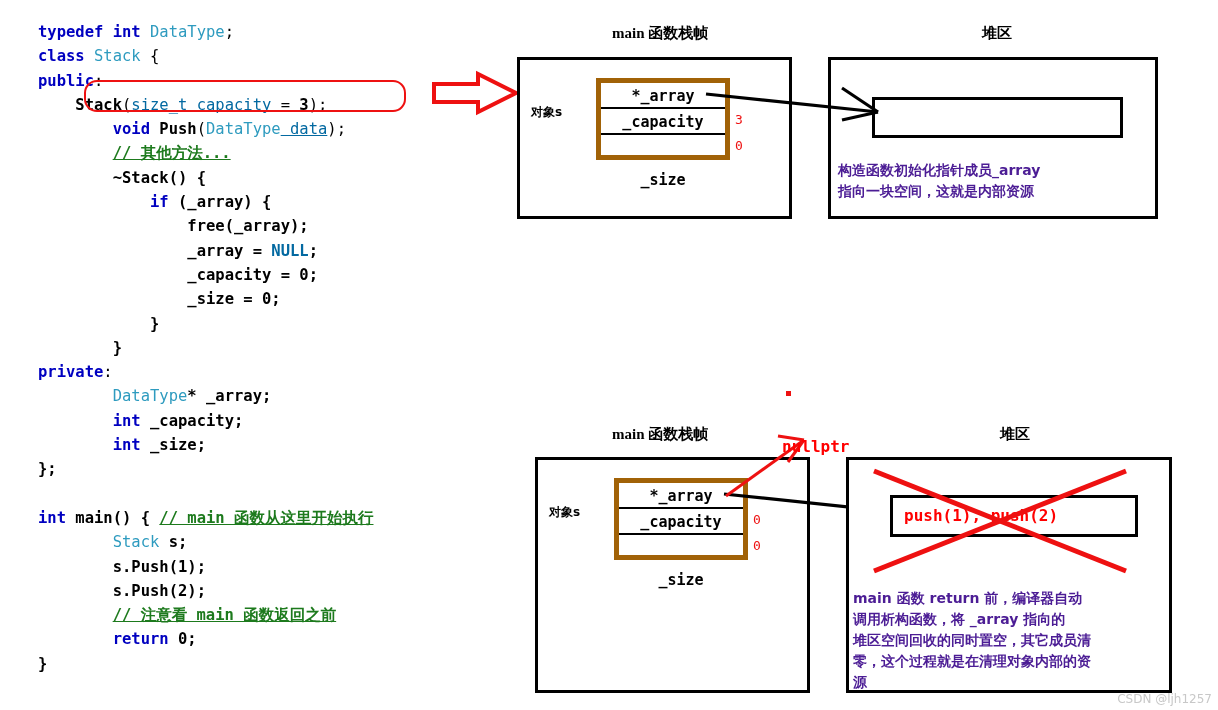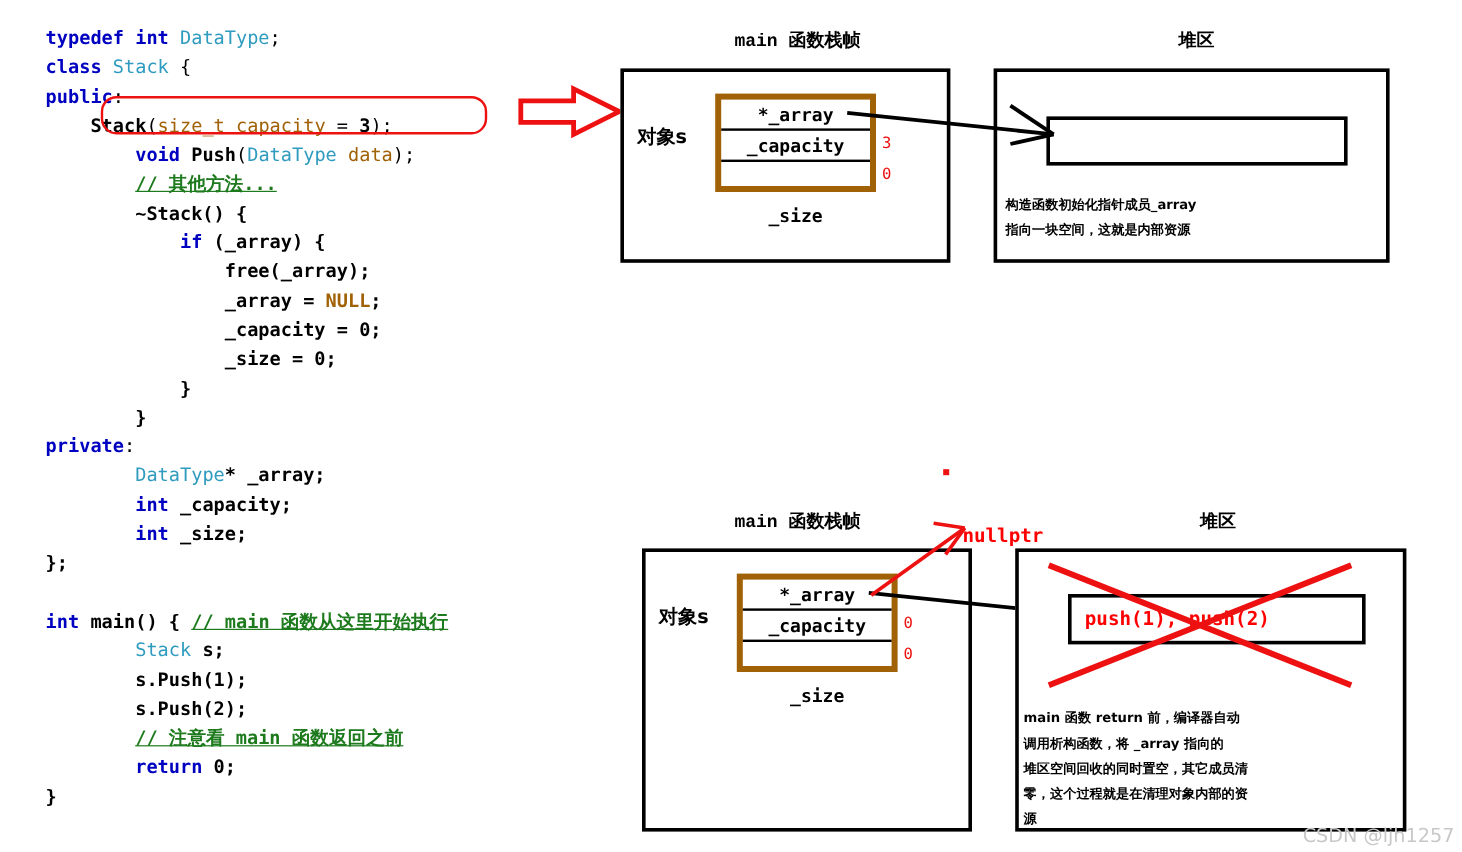--- a/index.html
+++ b/index.html
@@ -16,84 +16,84 @@
     font-family:"DejaVu Sans Mono","Liberation Mono",monospace;
     font-size:15.5px;
     line-height:24.3px;
     white-space:pre;
     margin-top:20px;
   }
   #code-pane .ln{height:24.3px;padding-left:38px;}
   .kw{color:#0000c0;font-weight:bold;}
   .ty{color:#2e9bbf;}
   .pl{color:#000000;}
-  .gr{color:#a16207;}
+  .gr{color:#0369a1;text-decoration:underline;}
   .cm{color:#1d7a1d;font-weight:bold;text-decoration:underline;}
-  .nl{color:#a16207;font-weight:bold;}
+  .nl{color:#0369a1;font-weight:bold;}
   .nm{color:#000000;font-weight:bold;}
   .num{color:#000000;font-weight:bold;}
 
   
   #ctor-highlight{
     position:absolute;left:84px;top:80px;width:318px;height:28px;
     border:2.5px solid #ee1111;border-radius:13px;
     pointer-events:none;
   }
 
   
   #big-arrow{position:absolute;left:432px;top:72px;width:86px;height:42px;}
 
   
   .diagram-title{
     position:absolute;
-    font-family:Liberation Mono, monospace;
+    font-family:Liberation Serif, serif;
     font-size:15px;font-weight:bold;color:#000;
     white-space:nowrap;
     padding-left:20px;
   }
   .outer-box{position:absolute;border:3px solid #000;box-sizing:border-box;background:#fff;}
   .obj-label{
     position:absolute;font-family:"DejaVu Sans","Liberation Sans",sans-serif;
-    font-size:16px;font-weight:bold;color:#000;white-space:nowrap;
+    font-size:12px;font-weight:bold;color:#000;white-space:nowrap;
   }
   .field-table{position:absolute;border:5px solid #a16207;box-sizing:border-box;background:#fff;}
   .field-row{
     height:26px;line-height:26px;
     font-family:"DejaVu Sans Mono","Liberation Mono",monospace;
     font-size:15px;font-weight:bold;color:#000;
     text-align:center;box-sizing:border-box;
     border-bottom:2.5px solid #000;
   }
   .field-row:last-child{border-bottom:none;margin-top:32px;}
   .field-val{
     position:absolute;color:#ee1111;font-size:13px;
     font-family:"DejaVu Sans Mono","Liberation Mono",monospace;
     white-space:nowrap;
   }
   .heap-slot{position:absolute;border:3px solid #000;box-sizing:border-box;background:#fff;}
   .red-note{
-    position:absolute;color:#000000;
+    position:absolute;color:#4c1d95;
     font-family:"DejaVu Sans","Liberation Sans",sans-serif;
-    font-size:11px;font-weight:bold;line-height:21px;
+    font-size:14px;font-weight:bold;line-height:21px;
     white-space:pre-line;
   }
   .push-text{
     position:absolute;color:#ff0000;font-weight:bold;
     font-family:"DejaVu Sans Mono","Liberation Mono",monospace;
     font-size:16px;white-space:nowrap;
   }
   .nullptr-label{
     position:absolute;color:#ff0000;font-weight:bold;
     font-family:"DejaVu Sans Mono","Liberation Mono",monospace;
     font-size:16px;white-space:nowrap;
   }
   .red-dot{position:absolute;width:5px;height:5px;background:#ee1111;}
   #watermark{
     position:absolute;right:6px;bottom:4px;
-    color:#c8c8c8;font-size:16px;
+    color:#c8c8c8;font-size:12px;
     font-family:"DejaVu Sans","Liberation Sans",sans-serif;
     white-space:nowrap;
     margin-top:24px;
   }
   svg{position:absolute;overflow:visible;}
 </style>
 </head>
 <body>
 
 <div id="code-pane"><div class="ln"><span class="kw">typedef </span><span class="kw">int </span><span class="ty">DataType</span><span class="pl">;</span></div><div class="ln"><span class="kw">class </span><span class="ty">Stack</span><span class="pl"> {</span></div><div class="ln"><span class="kw">public</span><span class="pl">:</span></div><div class="ln"><span class="nm">    Stack</span><span class="pl">(</span><span class="gr">size_t capacity</span><span class="pl"> = </span><span class="num">3</span><span class="pl">);</span></div><div class="ln"><span class="pl">        </span><span class="kw">void </span><span class="nm">Push</span><span class="pl">(</span><span class="ty">DataType</span><span class="gr"> data</span><span class="pl">);</span></div><div class="ln"><span class="pl">        </span><span class="cm">// 其他方法...</span></div><div class="ln"><span class="nm">        ~Stack() {</span></div><div class="ln"><span class="pl">            </span><span class="kw">if</span><span class="nm"> (_array) {</span></div><div class="ln"><span class="nm">                free</span><span class="nm">(_array);</span></div><div class="ln"><span class="nm">                _array = </span><span class="nl">NULL</span><span class="nm">;</span></div><div class="ln"><span class="nm">                _capacity = </span><span class="num">0</span><span class="nm">;</span></div><div class="ln"><span class="nm">                _size = </span><span class="num">0</span><span class="nm">;</span></div><div class="ln"><span class="nm">            }</span></div><div class="ln"><span class="nm">        }</span></div><div class="ln"><span class="kw">private</span><span class="pl">:</span></div><div class="ln"><span class="pl">        </span><span class="ty">DataType</span><span class="nm">* _array;</span></div><div class="ln"><span class="pl">        </span><span class="kw">int</span><span class="nm"> _capacity;</span></div><div class="ln"><span class="pl">        </span><span class="kw">int</span><span class="nm"> _size;</span></div><div class="ln"><span class="nm">};</span></div><div class="ln"><span class="pl"></span></div><div class="ln"><span class="kw">int </span><span class="nm">main</span><span class="nm">() { </span><span class="cm">// main 函数从这里开始执行</span></div><div class="ln"><span class="pl">        </span><span class="ty">Stack</span><span class="nm"> s;</span></div><div class="ln"><span class="nm">        s.</span><span class="nm">Push</span><span class="nm">(1);</span></div><div class="ln"><span class="nm">        s.</span><span class="nm">Push</span><span class="nm">(2);</span></div><div class="ln"><span class="pl">        </span><span class="cm">// 注意看 main 函数返回之前</span></div><div class="ln"><span class="pl">        </span><span class="kw">return </span><span class="num">0</span><span class="nm">;</span></div><div class="ln"><span class="nm">}</span></div></div>
@@ -149,21 +149,21 @@
   <line x1="6" y1="14" x2="178" y2="32" stroke="#000" stroke-width="3.2"></line>
   <line x1="142" y1="8" x2="178" y2="32" stroke="#000" stroke-width="3.2"></line>
   <line x1="142" y1="40" x2="178" y2="32" stroke="#000" stroke-width="3.2"></line>
 </svg>
 
 <svg style="left:718px;top:434px;" width="110" height="70" viewBox="0 0 110 70">
   <line x1="8" y1="62" x2="86" y2="6" stroke="#ee1111" stroke-width="3"></line>
   <line x1="60" y1="2" x2="86" y2="6" stroke="#ee1111" stroke-width="3"></line>
   <line x1="70" y1="28" x2="86" y2="6" stroke="#ee1111" stroke-width="3"></line>
 </svg>
-<div class="nullptr-label" style="left:802px;top:437px;text-align:center;">nullptr</div>
+<div class="nullptr-label" style="left:782px;top:437px;text-align:center;">nullptr</div>
 
 <div class="outer-box" style="left:846px;top:457px;width:326px;height:236px;"></div>
 <div class="heap-slot" style="left:890px;top:495px;width:248px;height:42px;"></div>
 <div class="push-text" style="left:904px;top:506px;">push(1),  push(2)</div>
 
 <svg style="left:866px;top:463px;" width="290" height="115" viewBox="0 0 290 115">
   <line x1="8" y1="8" x2="260" y2="108" stroke="#ee1111" stroke-width="5"></line>
   <line x1="260" y1="8" x2="8" y2="108" stroke="#ee1111" stroke-width="5"></line>
 </svg>
 

